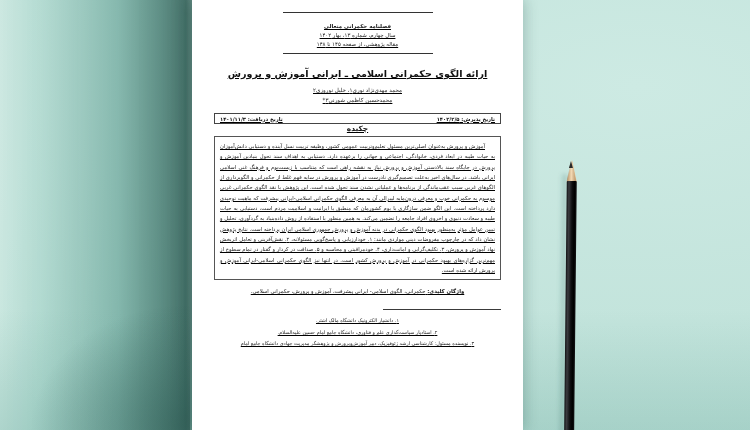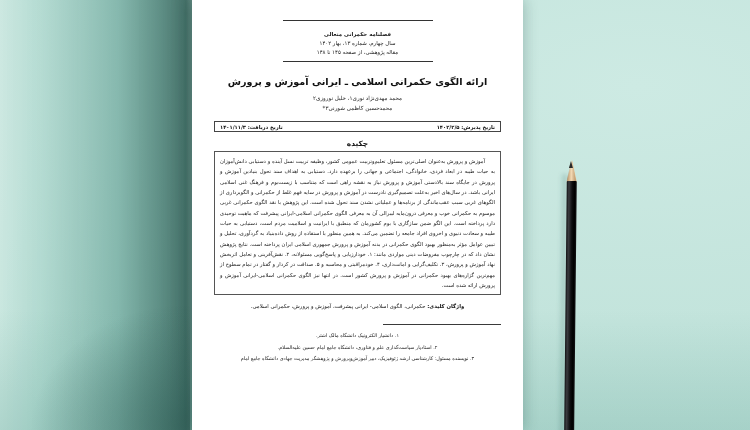--- a/index.html
+++ b/index.html
@@ -53,22 +53,23 @@
     top: 0;
     width: 331px;
     height: 430px;
     background: #ffffff;
     box-shadow: -6px 0 14px rgba(25,70,62,0.28), 4px 0 12px rgba(25,70,62,0.14);
     overflow: hidden;
   }
   .page-inner {
     position: absolute;
     inset: 0;
-    padding: 8px 22px;
+    padding: 0 22px;
     box-sizing: border-box;
+    text-decoration: underline;
   }
 
   
   .masthead {
     margin: 0 auto;
     width: 150px;
     padding-top: 9px;
     text-align: center;
     border-top: 1px solid #333;
     border-bottom: 1px solid #333;
@@ -118,21 +119,20 @@
   }
   .dates span {
     font-size: 5.2px;
     font-weight: 700;
     color: #111;
     white-space: nowrap;
   }
 
   
   .abstract-head {
-    margin-top: 7px;
     text-align: center;
     font-size: 7.4px;
     font-weight: 700;
     color: #101010;
   }
   .abstract-box {
     margin-top: 3px;
     border: 1px solid #555;
     box-sizing: border-box;
     padding: 4px 5px 4px 5px;

